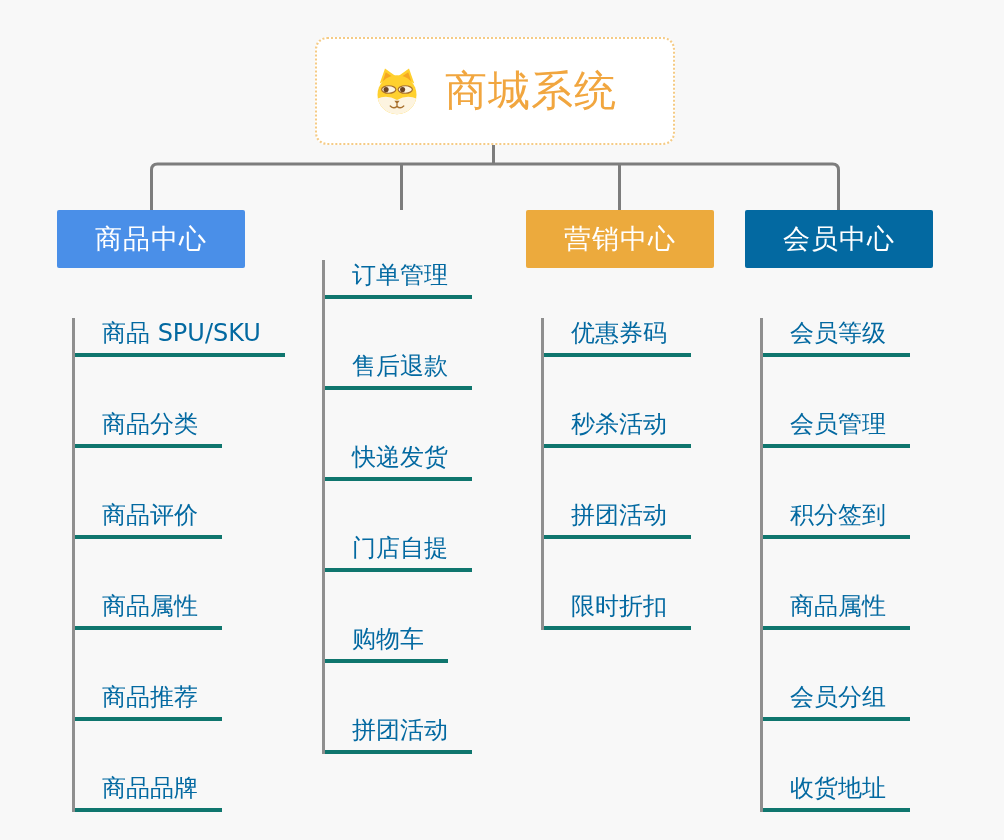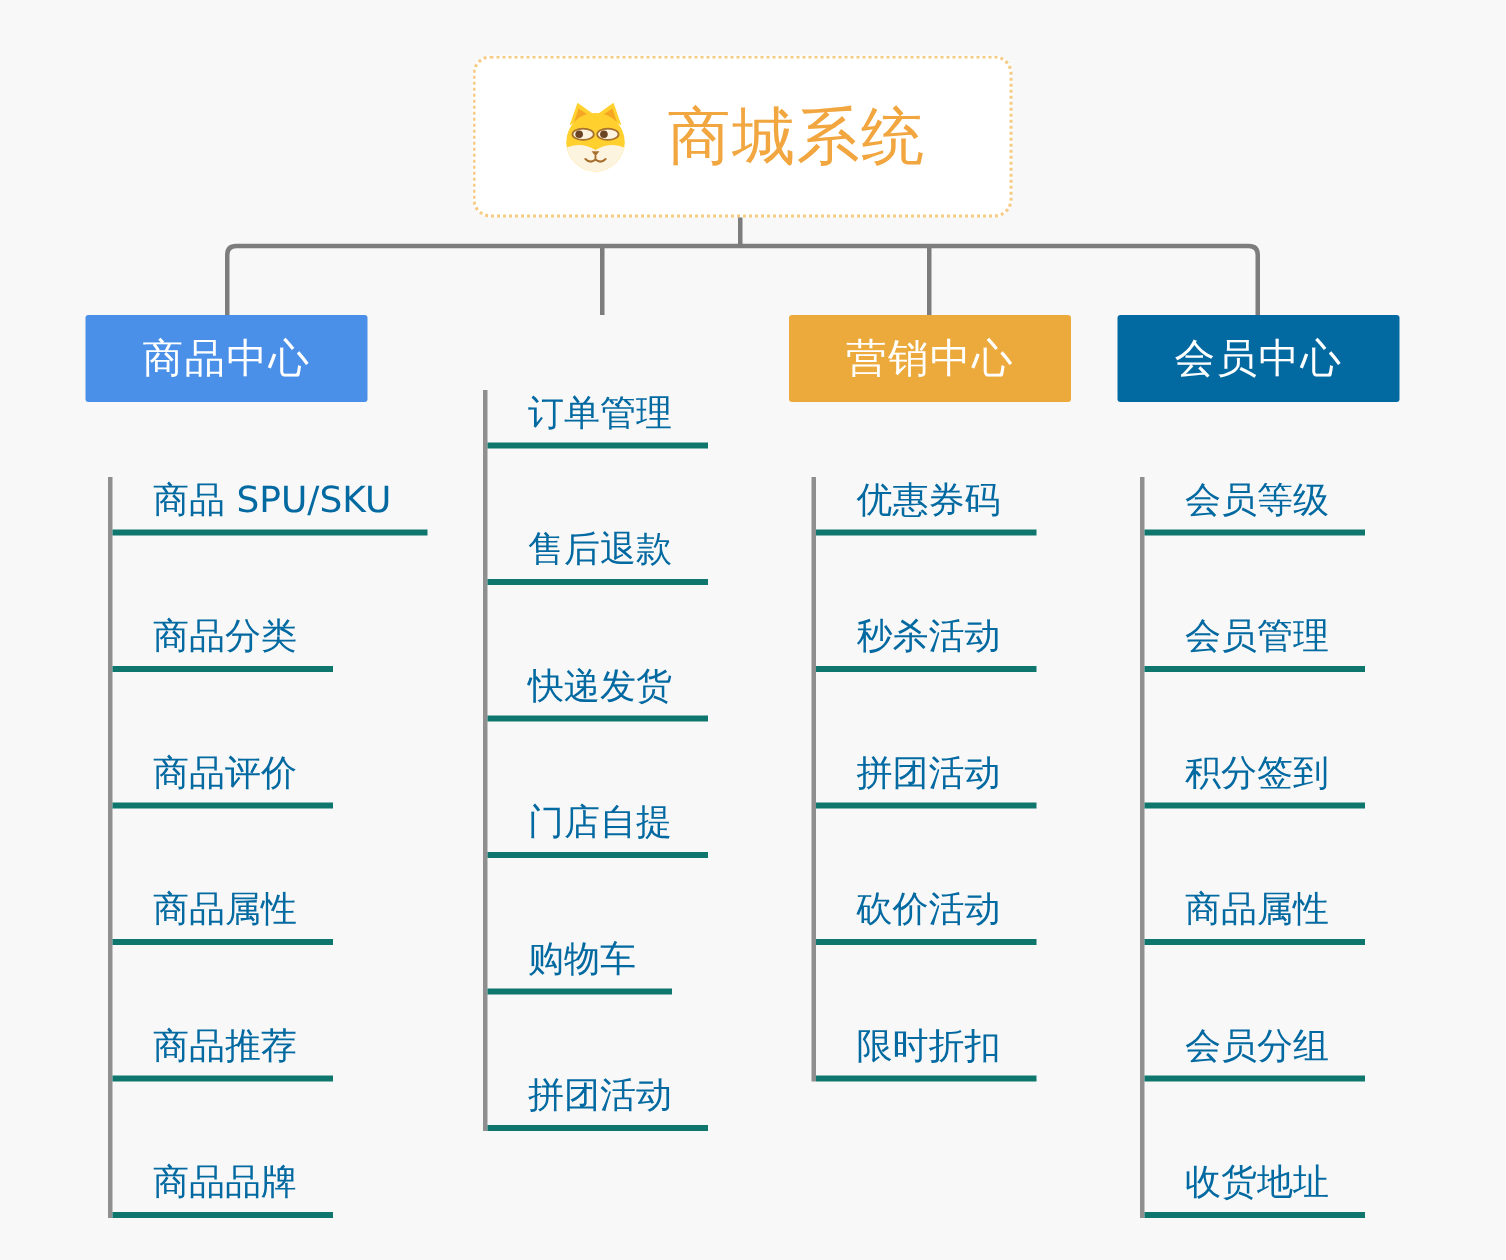--- a/index.html
+++ b/index.html
@@ -106,21 +106,20 @@
         <div class="leaf">拼团活动</div>
       </div>
   </div>
 
   <div class="col col-2">
     <div class="branch" style="background: rgb(236, 170, 61); text-align: center;">营销中心</div>
     <div class="leaves">
         <div class="leaf">优惠券码</div>
         <div class="leaf">秒杀活动</div>
         <div class="leaf">拼团活动</div>
-        <div class="leaf">砍价活动</div>
         <div class="leaf">限时折扣</div>
       </div>
   </div>
 
   <div class="col col-3">
     <div class="branch" style="background: #0369a1;">会员中心</div>
     <div class="leaves">
         <div class="leaf">会员等级</div>
         <div class="leaf">会员管理</div>
         <div class="leaf">积分签到</div>

